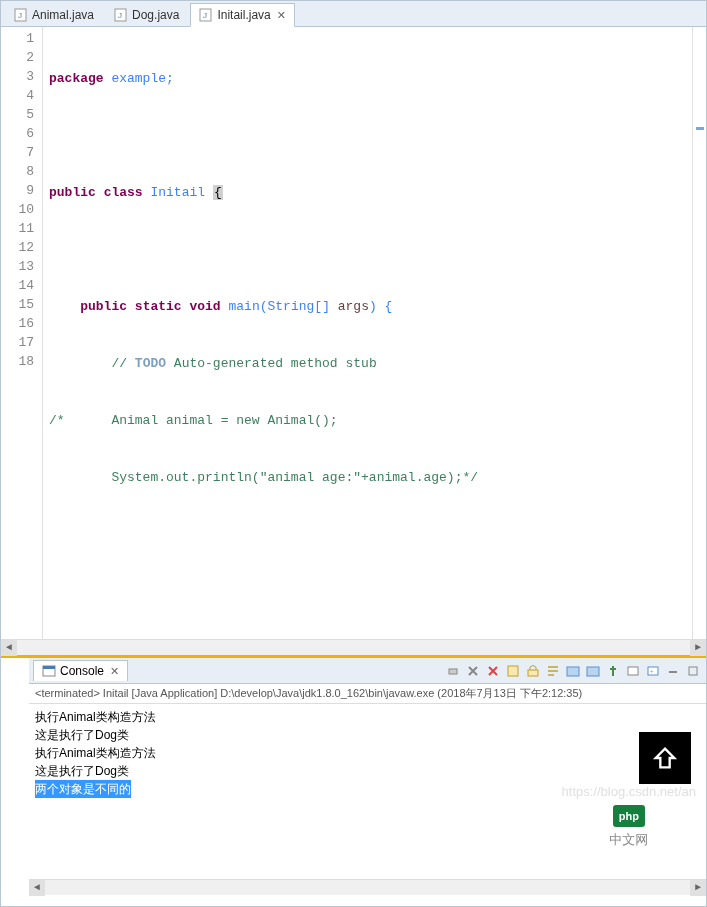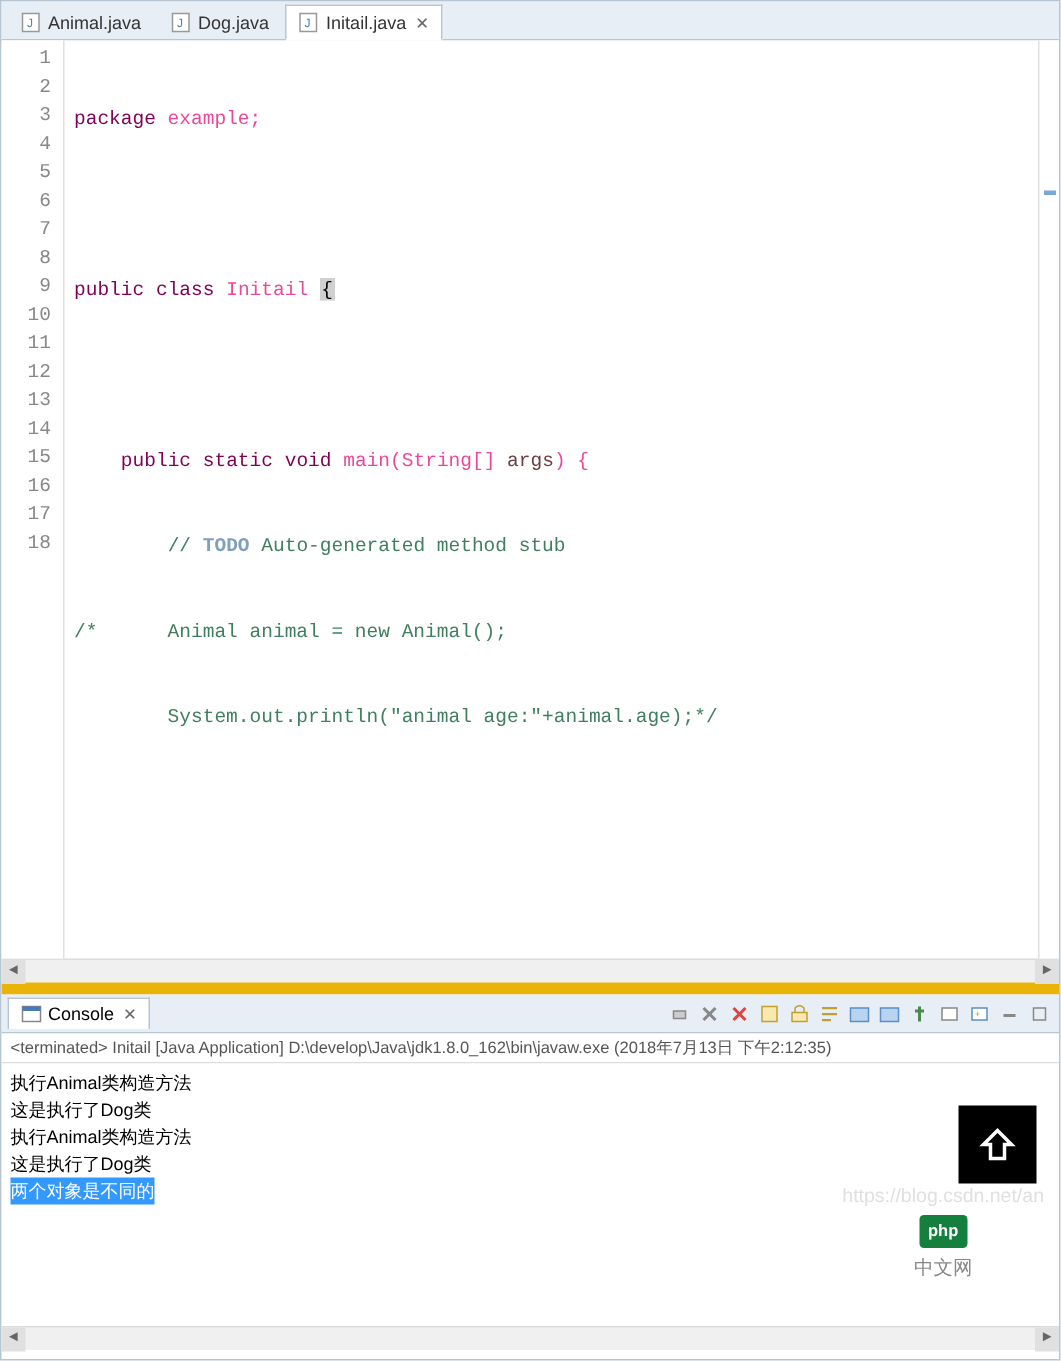--- a/index.html
+++ b/index.html
@@ -78,24 +78,24 @@
       padding-left: 6px;
       font-size: 13px;
       line-height: 19px;
       white-space: pre;
       overflow: auto;
       position: relative;
     }
     .code-line {
       height: 19px;
     }
-    .kw { color: #7f0055; font-weight: normal; }
+    .kw { color: #7f0055; font-weight: bold; }
     .cmt { color: #3f7f5f; }
     .todo { color: #7f9fbf; font-weight: bold; }
-    .plain { color: #ec4899; }
+    .plain { color: #3b82f6; }
     .arg { color: #6a3e3e; }
     
     .right-ruler {
       width: 14px;
       background: #fff;
       border-left: 1px solid #e0e0e0;
       position: relative;
     }
     .ruler-mark {
       position: absolute;
@@ -121,21 +121,22 @@
       font-size: 10px;
       color: #666;
     }
     .sb-track {
       flex: 1;
       height: 16px;
       position: relative;
     }
     
     .console-panel {
-      border-top: 8px solid #eab308;
+      border-top: 3px solid #eab308;
+      padding-left: 28px;
     }
     .console-header {
       display: flex;
       align-items: center;
       background: #e8eef5;
       border-bottom: 1px solid #b8c5d3;
       height: 26px;
       padding: 0 4px;
     }
     .console-tab {

